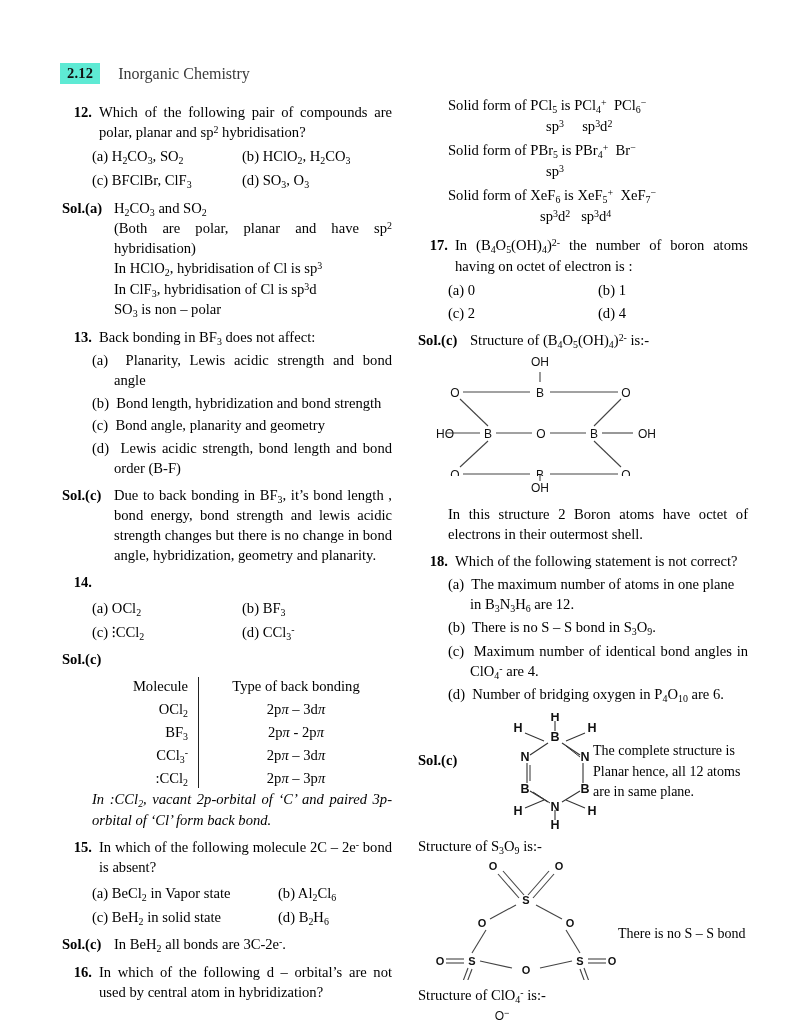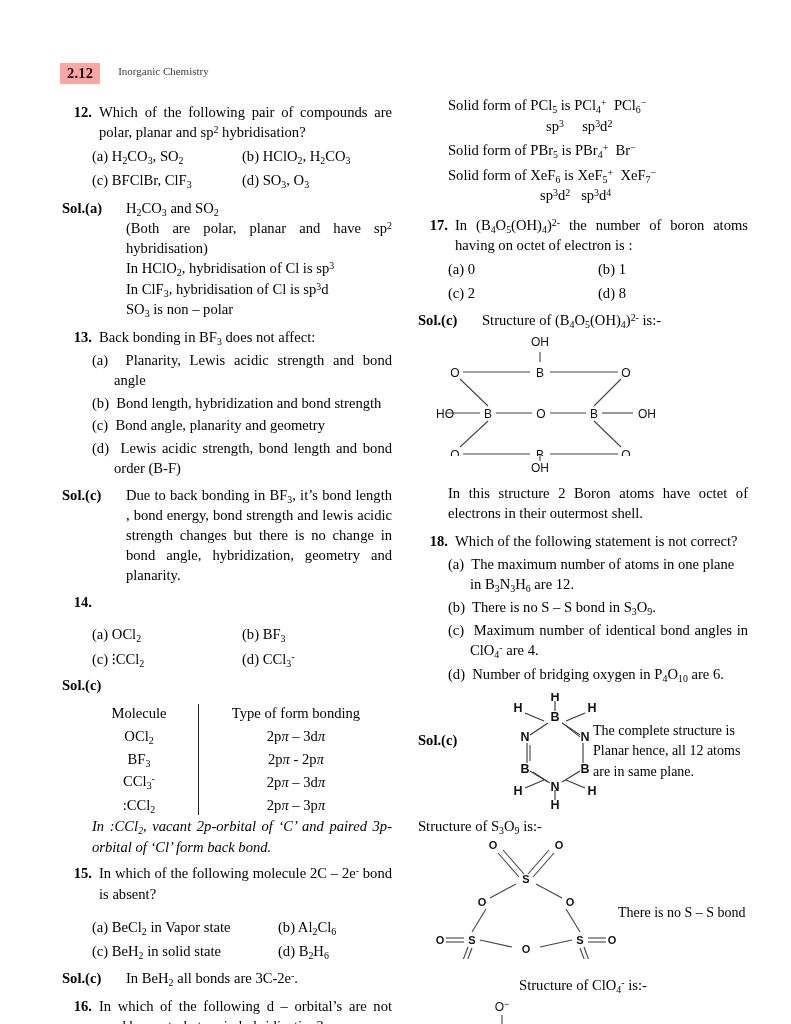--- a/index.html
+++ b/index.html
@@ -6,60 +6,60 @@
   body {
     width:791px; height:1024px;
     font-family:"Liberation Serif", serif;
     color:#000; position:relative; overflow:hidden;
   }
   .page { position:absolute; inset:0; }
 
   
   .header { position:absolute; left:60px; top:63px; width:680px; height:22px; }
   .hdr-num {
-    display:inline-block; background:#fca5a5; color:#111;
+    display:inline-block; background:#5eead4; color:#111;
     font-weight:bold; font-size:14.5px; padding:2px 7px 2px 7px;
     letter-spacing:.2px;
   }
   .hdr-title {
-    display:inline-block; margin-left:14px; font-size:11px;
+    display:inline-block; margin-left:14px; font-size:16px;
     color:#3a3a3a; vertical-align:top; padding-top:2px;
   }
 
   
   .col { position:absolute; top:96px; width:330px; font-size:14.6px; line-height:1.36; }
   .col-left  { left:62px; }
   .col-right { left:418px; }
 
   
   .qrow { display:flex; margin-top:7px; }
   .qnum { width:30px; text-align:right; font-weight:bold; flex:0 0 30px; padding-right:7px; }
   .qbody { flex:1 1 auto; text-align:justify; }
-  .sol-row { display:flex; margin-top:7px;gap:12px; }
+  .sol-row { display:flex; margin-top:7px; }
   .sol-lbl { width:52px; flex:0 0 52px; font-weight:bold; }
   .sol-body { flex:1 1 auto; text-align:justify; }
 
   .opts { display:flex; margin-top:4px; }
   .opt { flex:1 1 50%; }
   .opt-hang { padding-left:22px; text-indent:-22px; margin-top:3px; }
   .indent { padding-left:30px; }
   .just { text-align:justify; }
-  .mt6 { margin-top:13px; }
+  .mt6 { margin-top:6px; }
 
   sub { font-size:.68em; vertical-align:-0.28em; }
   sup { font-size:.68em; vertical-align:0.45em; }
   .ital { font-style:italic; }
 
   
   .bb-table { margin-top:6px; margin-left:28px; position:relative; width:290px; }
   .bb-table .divider {
     position:absolute; left:108px; top:2px; bottom:2px; width:1px; background:#222;
   }
   .bb-row { display:flex; height:23px; align-items:center; }
-  .bb-c1 { width:108px; text-align:center; padding-right:10px; box-sizing:border-box; }
+  .bb-c1 { width:108px; text-align:right; padding-right:10px; box-sizing:border-box; }
   .bb-c2 { flex:1; text-align:center; padding-left:14px; box-sizing:border-box; }
 
   
   .struct { position:relative; }
   .struct svg { display:block; }
   .sidecap { position:absolute; font-size:14px; line-height:1.45; }
 </style>
 </head>
 <body>
 
@@ -129,21 +129,21 @@
       <div class="opt">(c) ⁝CCl<sub>2</sub></div>
       <div class="opt">(d) CCl<sub>3</sub><sup>-</sup></div>
     </div>
 
     <div style="margin-top:6px;font-weight:bold;">Sol.(c)</div>
 
     <div class="bb-table">
       <div class="divider"></div>
       <div class="bb-row">
         <div class="bb-c1">Molecule</div>
-        <div class="bb-c2">Type of form bonding</div>
+        <div class="bb-c2">Type of back bonding</div>
       </div>
       <div class="bb-row">
         <div class="bb-c1">OCl<sub>2</sub></div>
         <div class="bb-c2">2p<span class="ital">π</span> – 3d<span class="ital">π</span></div>
       </div>
       <div class="bb-row">
         <div class="bb-c1">BF<sub>3</sub></div>
         <div class="bb-c2">2p<span class="ital">π</span> - 2p<span class="ital">π</span></div>
       </div>
       <div class="bb-row">
@@ -192,39 +192,40 @@
   </div>
 
   <div class="col col-right">
 
     <div>
       <div class="indent">Solid form of PCl<sub>5</sub> is PCl<sub>4</sub><sup>+</sup>&nbsp; PCl<sub>6</sub><sup>−</sup></div>
       <div style="padding-left:128px;">sp<sup>3</sup>&nbsp;&nbsp;&nbsp;&nbsp; sp<sup>3</sup>d<sup>2</sup></div>
     </div>
     <div style="margin-top:4px;">
       <div class="indent">Solid form of PBr<sub>5</sub> is PBr<sub>4</sub><sup>+</sup>&nbsp; Br<sup>−</sup></div>
+      <div style="padding-left:128px;">sp<sup>3</sup></div>
     </div>
     <div style="margin-top:4px;">
       <div class="indent">Solid form of XeF<sub>6</sub> is XeF<sub>5</sub><sup>+</sup>&nbsp; XeF<sub>7</sub><sup>−</sup></div>
       <div style="padding-left:122px;">sp<sup>3</sup>d<sup>2</sup>&nbsp;&nbsp; sp<sup>3</sup>d<sup>4</sup></div>
     </div>
 
     <div class="qrow" style="margin-top:9px;">
       <div class="qnum">17.</div>
       <div class="qbody just">
         In (B<sub>4</sub>O<sub>5</sub>(OH)<sub>4</sub>)<sup>2-</sup> the number of boron atoms having on octet of electron is :
       </div>
     </div>
     <div class="opts indent">
       <div class="opt">(a) 0</div>
       <div class="opt">(b) 1</div>
     </div>
     <div class="opts indent">
       <div class="opt">(c) 2</div>
-      <div class="opt">(d) 8</div>
+      <div class="opt">(d) 4</div>
     </div>
 
     <div class="sol-row">
       <div class="sol-lbl">Sol.(c)</div>
       <div class="sol-body">
         Structure of (B<sub>4</sub>O<sub>5</sub>(OH)<sub>4</sub>)<sup>2-</sup> is:-
       </div>
     </div>
 
     <div class="struct" style="margin-top:2px;margin-left:10px;">
@@ -367,21 +368,21 @@
           <text x="4" y="105">O</text>
           <text x="176" y="105">O</text>
           <text x="24" y="133">O</text>
           <text x="156" y="133">O</text>
           <text x="90" y="114">O</text>
         </g>
       </svg>
       <div class="sidecap" style="left:200px;top:64px;width:160px;">There is no S – S bond</div>
     </div>
 
-    <div style="margin-top:17px;text-align:center;">
+    <div style="margin-top:6px;">
       Structure of ClO<sub>4</sub><sup>-</sup> is:-
     </div>
     <div class="struct" style="margin-top:2px;height:105px;">
       <svg width="170" height="105" viewBox="0 0 170 105" style="position:absolute;left:22px;top:0;">
         <g stroke="#444" stroke-width="1.1" fill="none">
 
           <line x1="62" y1="16" x2="62" y2="46"></line>
 
           <line x1="55" y1="56" x2="22" y2="76"></line>
             <line x1="58" y1="61" x2="25" y2="81"></line>

